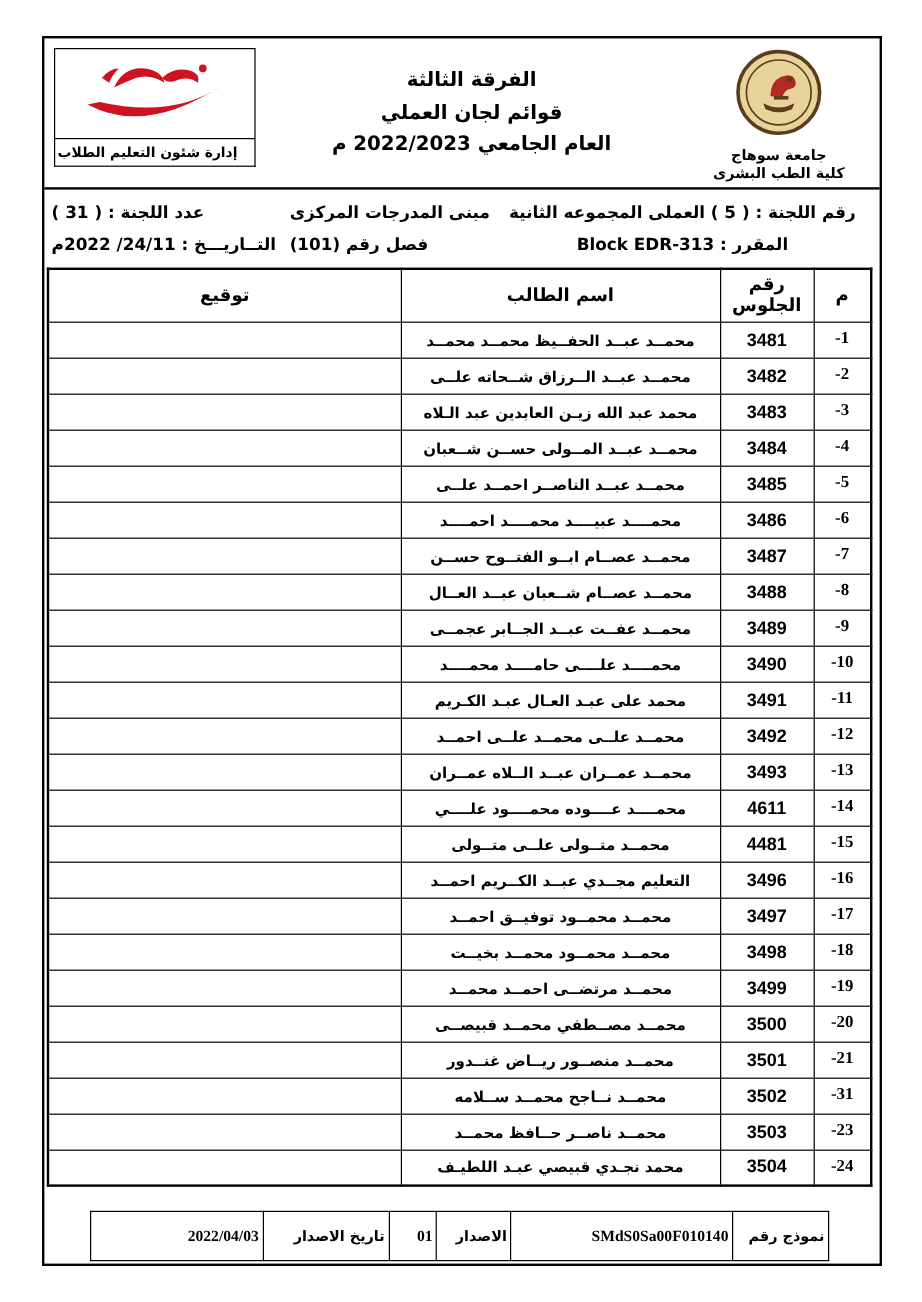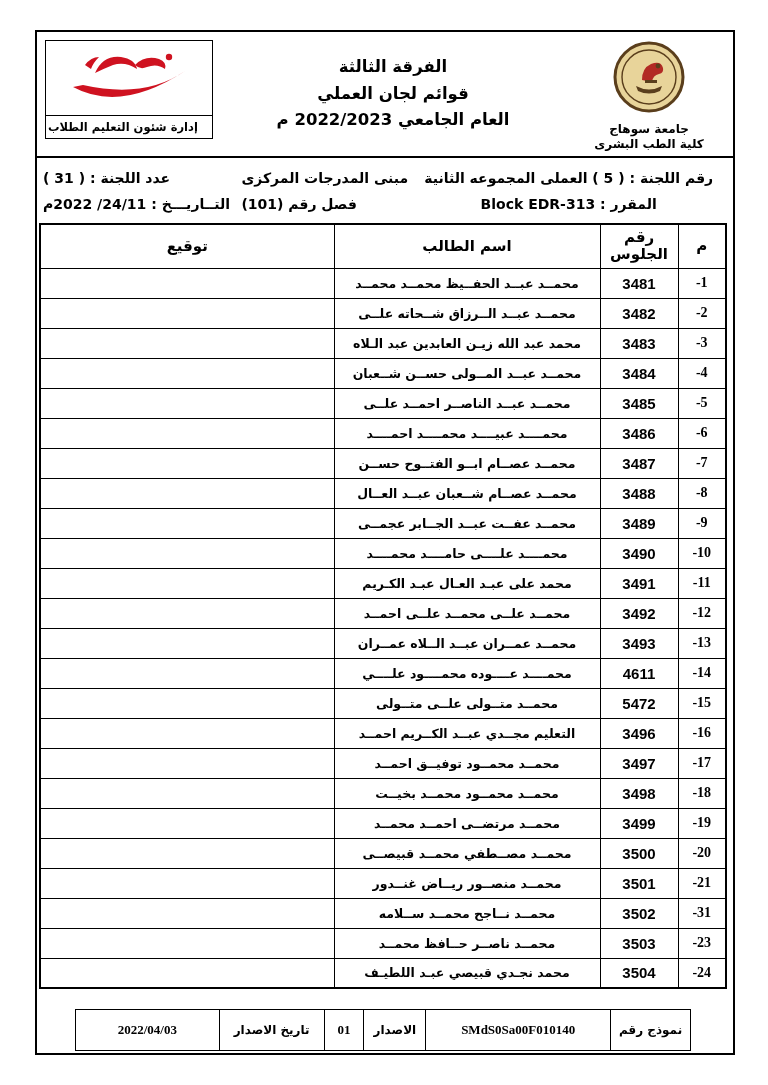--- a/index.html
+++ b/index.html
@@ -43,21 +43,21 @@
   col.w-name { width:266px; }
   .c-idx  { font-family:"Liberation Serif", serif; font-weight:bold; font-size:14px; direction:ltr; }
   .c-seat { font-family:Liberation Sans, sans-serif; font-weight:bold; font-size:15px; direction:ltr; }
   .c-name { font-weight:bold; font-size:12.5px; white-space:nowrap; overflow:hidden; }
   .c-sign { background:#fff; }
   
   table.footer-table {
     margin:auto 42px 2px 38px; border-collapse:collapse; table-layout:fixed;
     font-weight:bold; font-size:12px;
   }
-  table.footer-table td { border:1.5px solid #000; height:22px; text-align:center; vertical-align:middle; padding:12px 3px; white-space:nowrap; }
+  table.footer-table td { border:1.5px solid #000; height:22px; text-align:right; vertical-align:middle; padding:12px 3px; white-space:nowrap; }
   .ft-code, .ft-date, .ft-issue-no { font-family:"Liberation Serif", serif; font-size:13px; direction:ltr; }
 </style>
 </head>
 <body>
 
 <div class="frame">
 
   <div class="doc-header">
 
     <div class="uni-block">
@@ -209,21 +209,21 @@
           <td class="c-sign"></td>
         </tr>
         <tr>
           <td class="c-idx">-14</td>
           <td class="c-seat">4611</td>
           <td class="c-name">محمــــد عــــوده محمــــود علــــي</td>
           <td class="c-sign"></td>
         </tr>
         <tr>
           <td class="c-idx">-15</td>
-          <td class="c-seat">5472</td>
+          <td class="c-seat">4481</td>
           <td class="c-name">محمــد متــولى علــى متــولى</td>
           <td class="c-sign"></td>
         </tr>
         <tr>
           <td class="c-idx">-16</td>
           <td class="c-seat">3496</td>
           <td class="c-name">التعليم مجــدي عبــد الكــريم احمــد</td>
           <td class="c-sign"></td>
         </tr>
         <tr>

